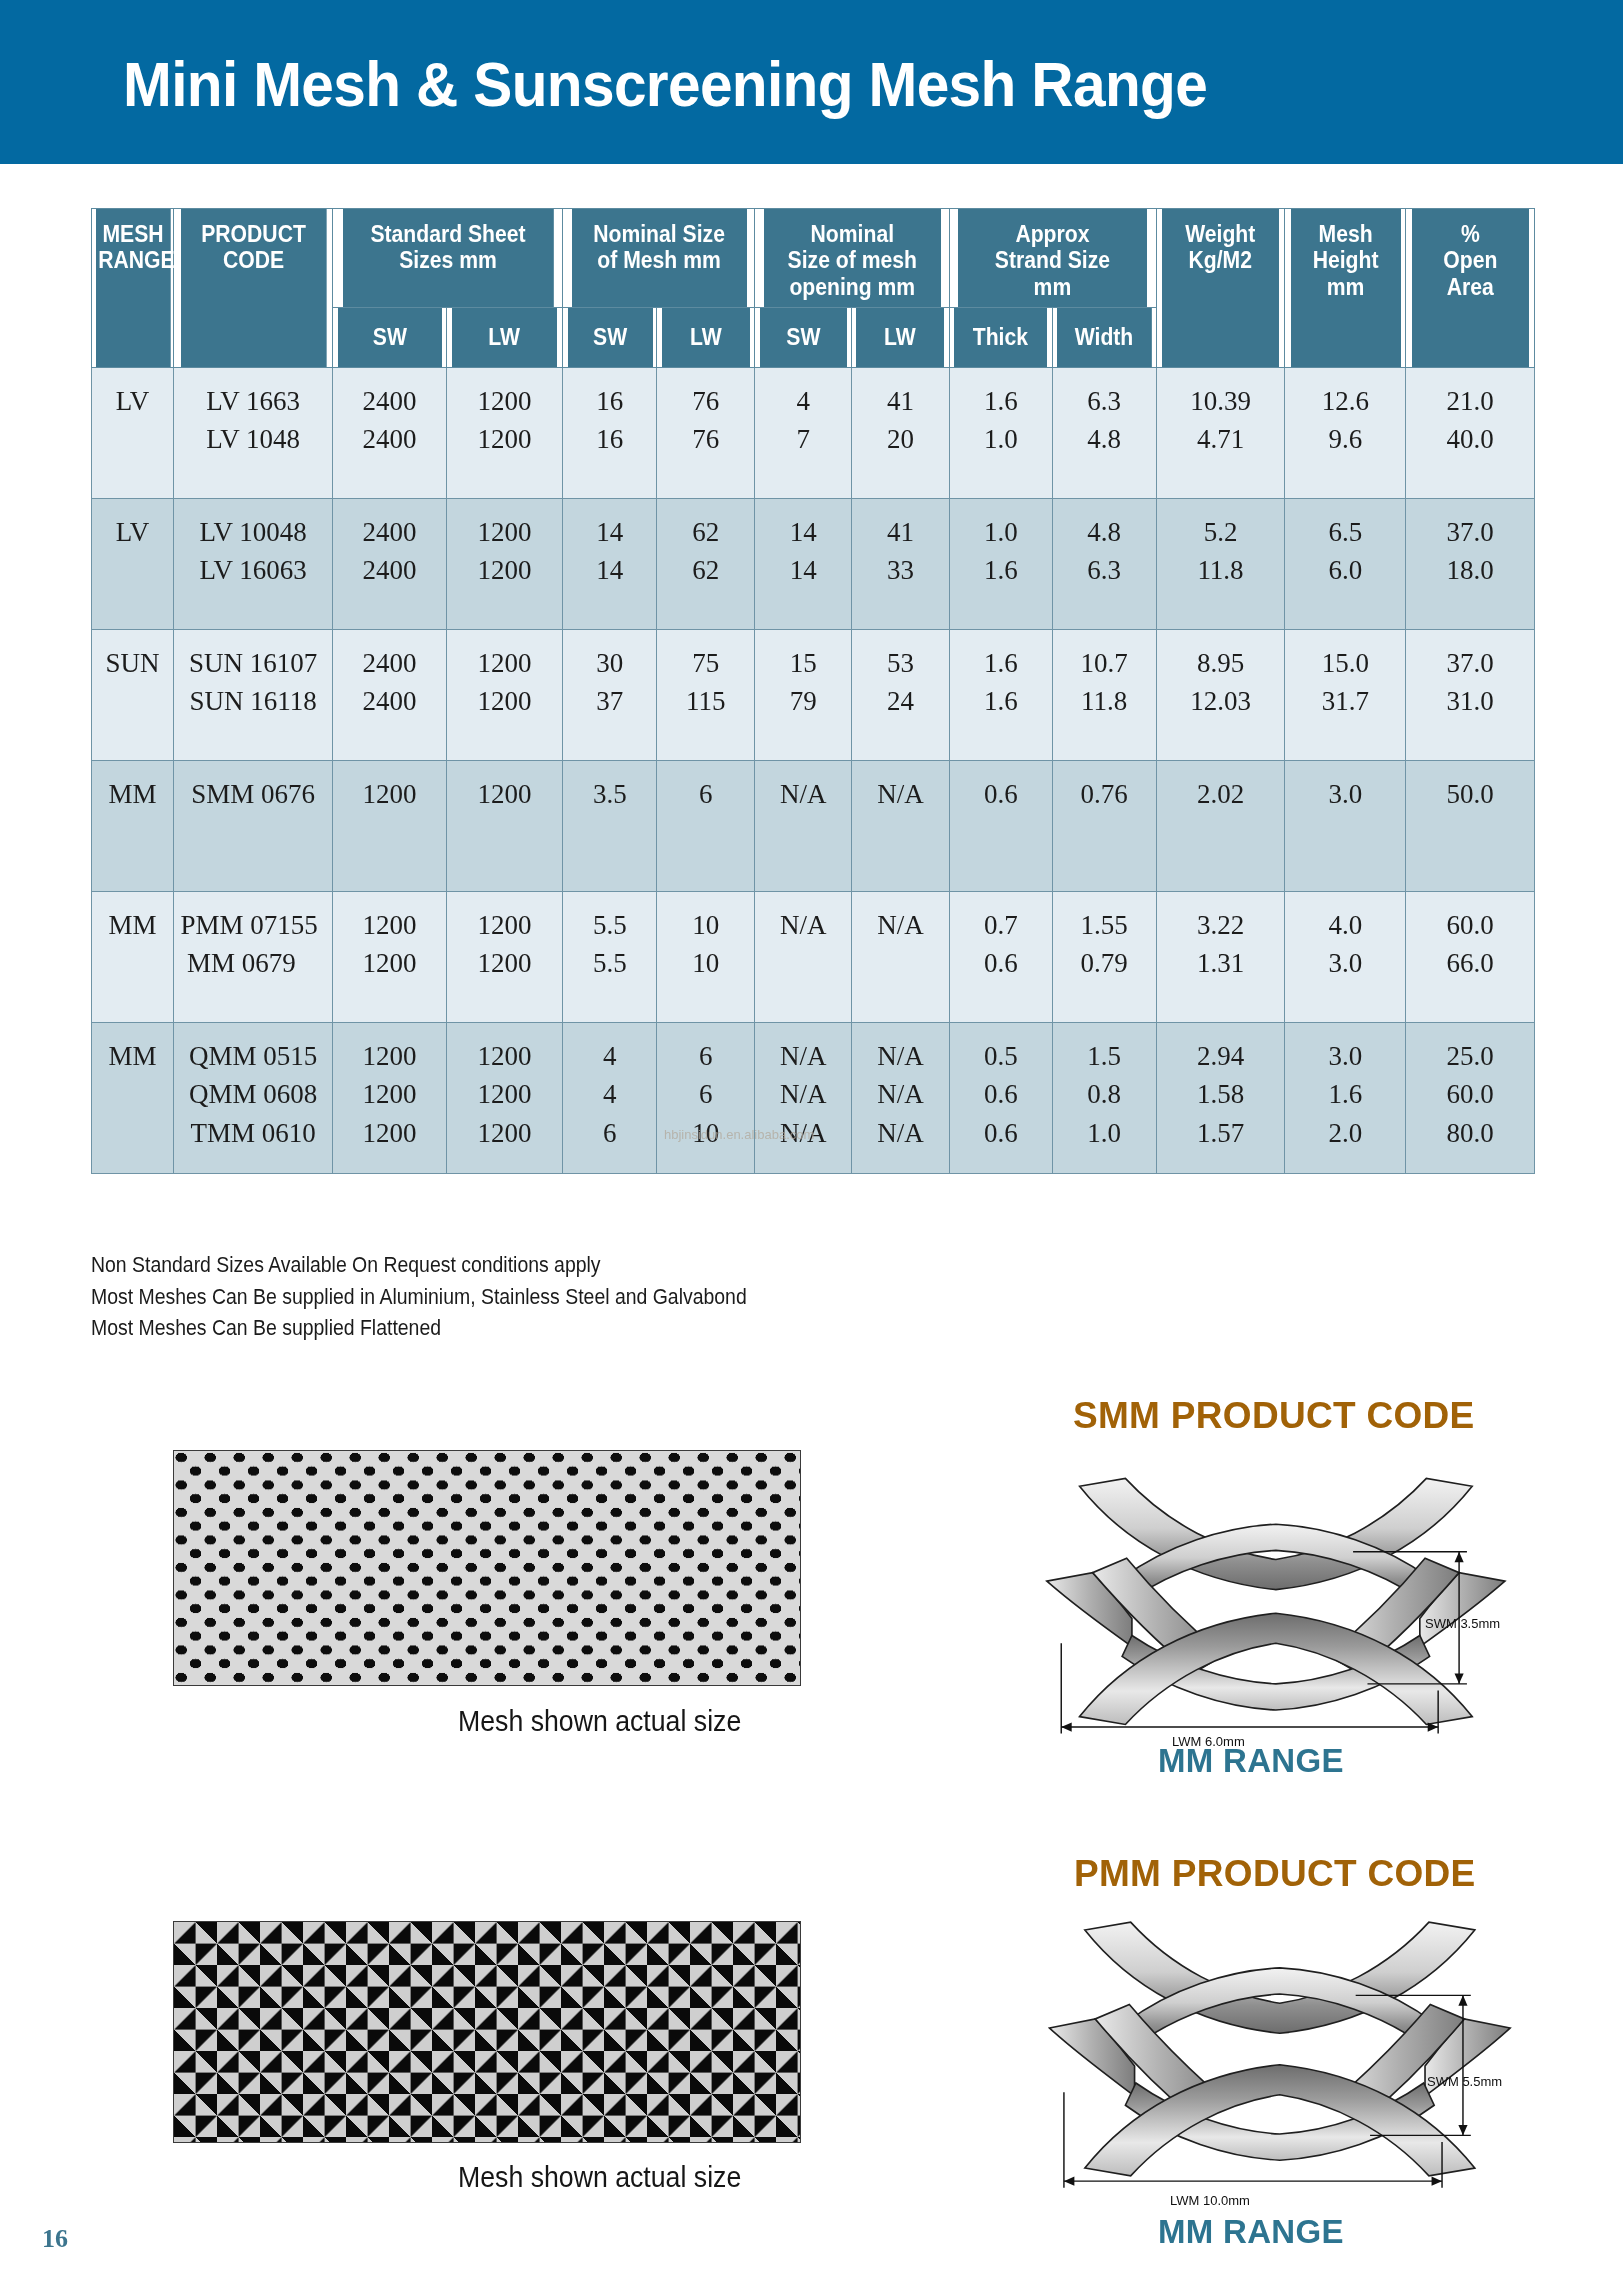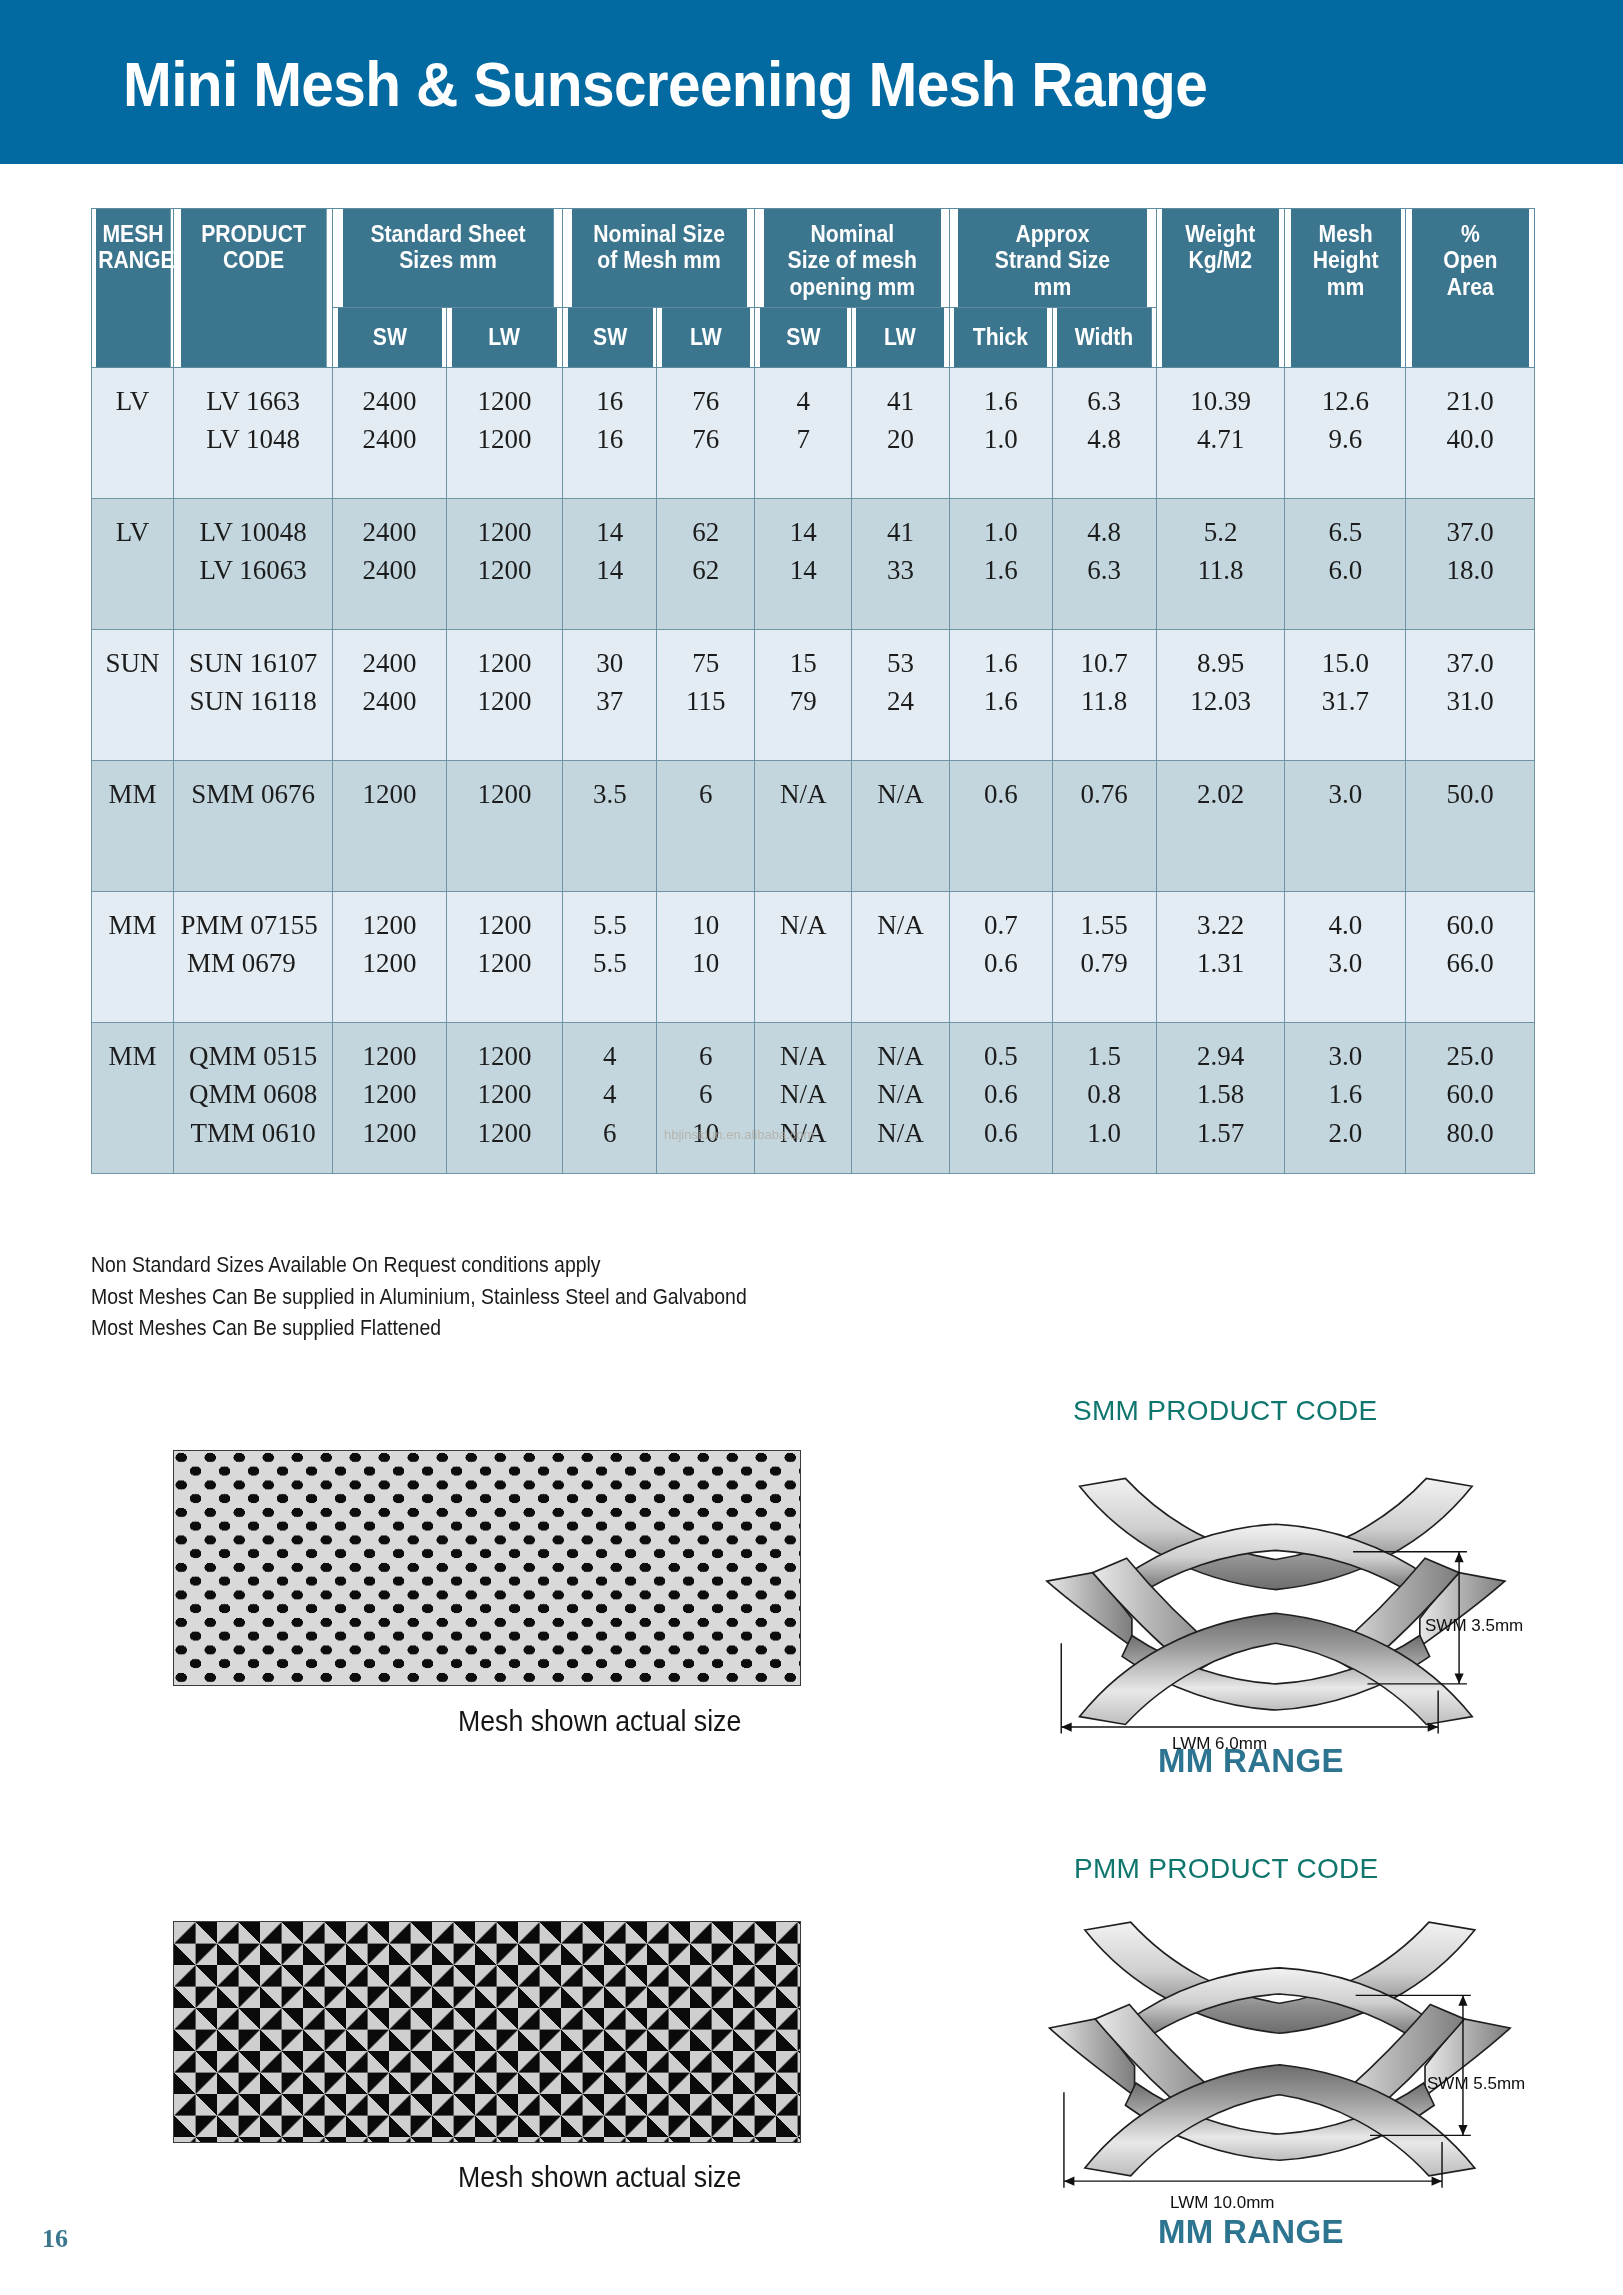--- a/index.html
+++ b/index.html
@@ -138,23 +138,23 @@
   #mesh-caption-1 { left: 458px; top: 1705px; }
   #mesh-caption-2 { left: 458px; top: 2161px; }
 
   
   .diagram-block { position: absolute; }
   #diagram-smm { left: 1027px; top: 1395px; width: 537px; height: 406px; }
   #diagram-pmm { left: 1027px; top: 1840px; width: 537px; height: 425px; }
 
   .diagram-title {
     font-family: "Liberation Sans", sans-serif;
-    font-size: 28px;
-    font-weight: normal;
-    color: #0f766e;
+    font-size: 37px;
+    font-weight: bold;
+    color: #a16207;
     letter-spacing: 0.3px;
     white-space: nowrap;
   }
   #smm-title { position:absolute; left: 46px; top: 0px; }
   #pmm-title { position:absolute; left: 47px; top: 13px; }
 
   .diagram-range {
     position: absolute;
     font-family: "Liberation Sans", sans-serif;
     font-size: 33px;
@@ -164,21 +164,21 @@
     white-space: nowrap;
   }
   #smm-range { left: 131px; top: 347px; }
   #pmm-range { left: 131px; top: 373px; }
 
   .diagram-svg { position: absolute; left: 0; top: 52px; }
 
   .dim-label {
     position: absolute;
     font-family: "Liberation Sans", sans-serif;
-    font-size: 17px;
+    font-size: 13px;
     color: #101010;
     white-space: nowrap;
   }
   #smm-swm { left: 398px; top: 221px; }
   #smm-lwm { left: 145px; top: 339px; }
   #pmm-swm { left: 400px; top: 234px; }
   #pmm-lwm { left: 143px; top: 353px; }
 
   
   .watermark {

